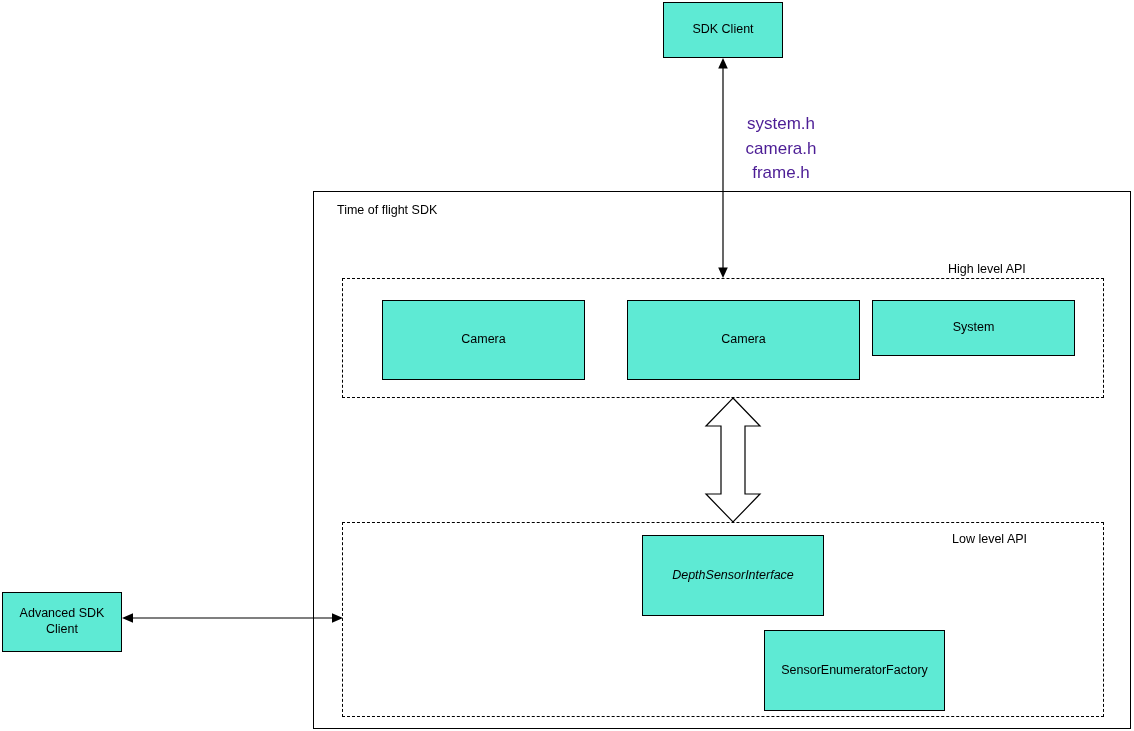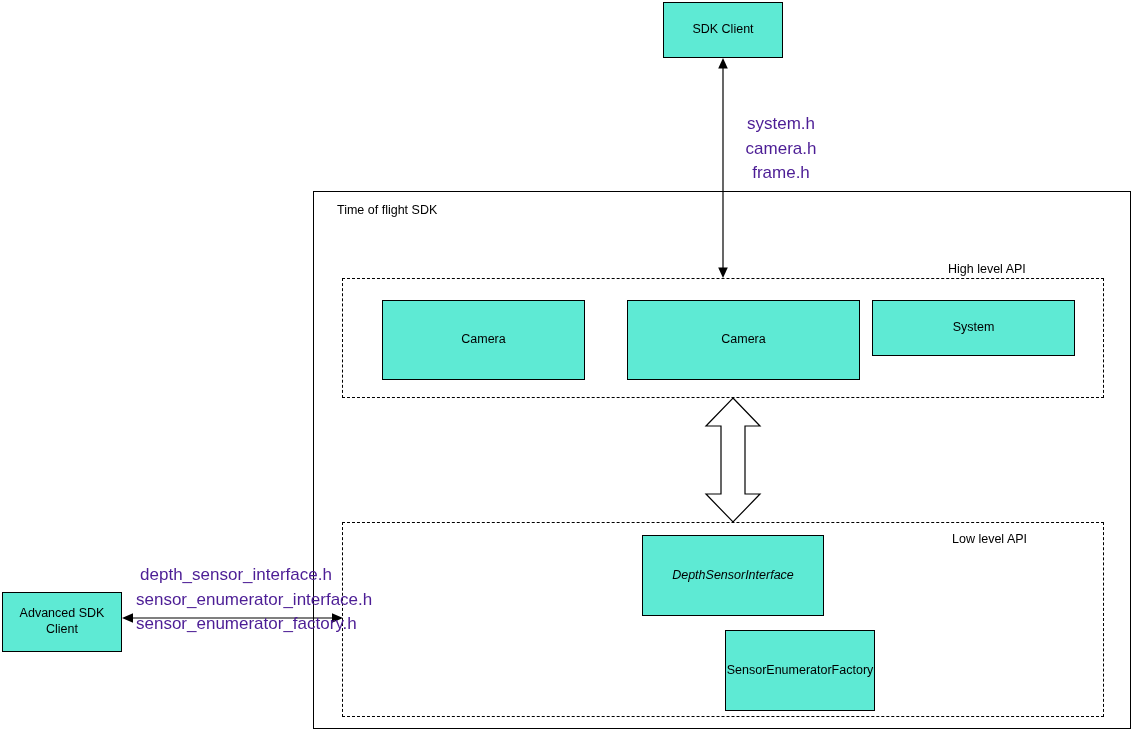--- a/index.html
+++ b/index.html
@@ -116,35 +116,30 @@
       <polygon points="29,0 56,28 41,28 41,96 56,96 29,124 2,96 17,96 17,28 2,28" fill="#ffffff" stroke="#000000" stroke-width="1.2" stroke-linejoin="miter"></polygon>
     </svg>
   </div>
 
   <div class="group-title" style="left:952px; top:532px;">Low level API</div>
   <div class="group-dashed" style="left:342px; top:522px; width:762px; height:195px;"></div>
 
   <div class="node" style="left:642px; top:535px; width:182px; height:81px;font-style:italic;">
     <span>DepthSensorInterface</span>
   </div>
-  <div class="node" style="left:725px; top:630px; width:150px; height:81px;align-items:center;">
+  <div class="node" style="left:764px; top:630px; width:181px; height:81px;align-items:center;">
     <span>SensorEnumeratorFactory</span>
   </div>
 
   <div class="node" style="left:2px; top:592px; width:120px; height:60px; font-size:12.5px;">
     <span>Advanced SDK Client</span>
   </div>
 
   <div class="connector" style="left:122px; top:608px; width:221px; height:20px;">
     <svg width="221" height="20" viewBox="0 0 221 20" aria-hidden="true">
       <line x1="7" y1="10" x2="214" y2="10" stroke="#000000" stroke-width="1.2"></line>
       <polygon points="0,10 11,5.2 11,14.8" fill="#000000"></polygon>
       <polygon points="221,10 210,5.2 210,14.8" fill="#000000"></polygon>
     </svg>
   </div>
 
-  <div class="edge-label" style="left:136px; top:563px; width:200px;">
-    <div>depth_sensor_interface.h</div>
-    <div>sensor_enumerator_interface.h</div>
-    <div>sensor_enumerator_factory.h</div>
-  </div>
 
 </div>
 
 </body></html>

